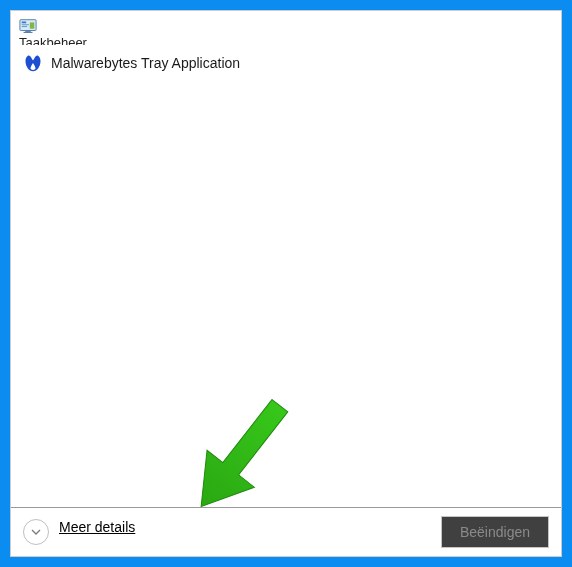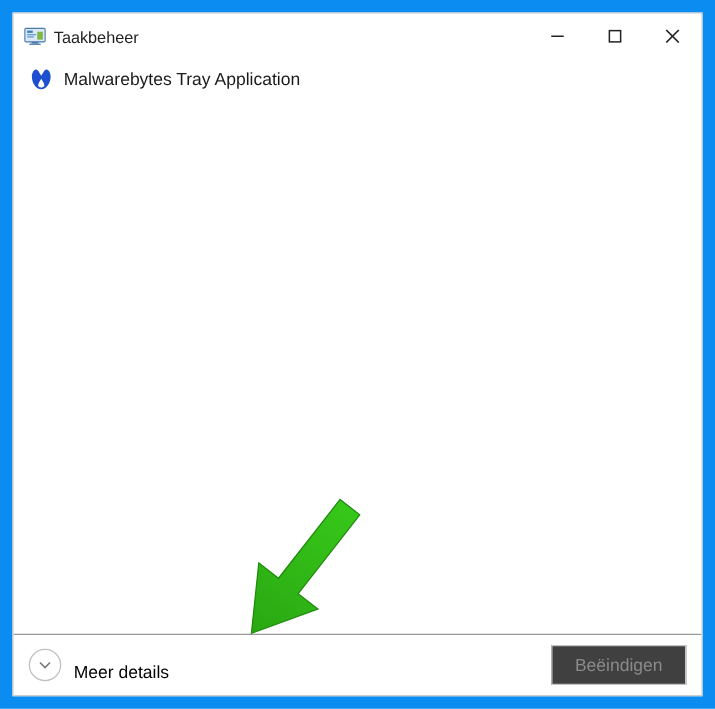--- a/index.html
+++ b/index.html
@@ -18,24 +18,24 @@
       width: 100%;
       height: 100%;
       background: #fff;
       border: 1px solid #ccc;
       display: flex;
       flex-direction: column;
       position: relative;
     }
     .titlebar {
       display: flex;
-      align-items: center;
       padding: 6px 0 4px 8px;
       height: 34px;
       background: #fff;
+      flex-direction: column;
     }
     .titlebar .app-icon {
       width: 18px;
       height: 18px;
       margin-right: 6px;
     }
     .titlebar .title {
       flex: 1;
       font-size: 13px;
       color: #222;
@@ -74,23 +74,24 @@
     .footer {
       border-top: 1px solid #999;
       display: flex;
       align-items: center;
       justify-content: space-between;
       padding: 8px 12px;
       background: #fff;
     }
     .more-details {
       display: flex;
-      align-items: flex-end;
+      align-items: flex-start;
       gap: 10px;
       cursor: default;
+      text-decoration: underline;
     }
     .circle-btn {
       width: 26px;
       height: 26px;
       border: 1px solid #bfbfbf;
       border-radius: 50%;
       display: flex;
       align-items: center;
       justify-content: center;
       background: #fff;

